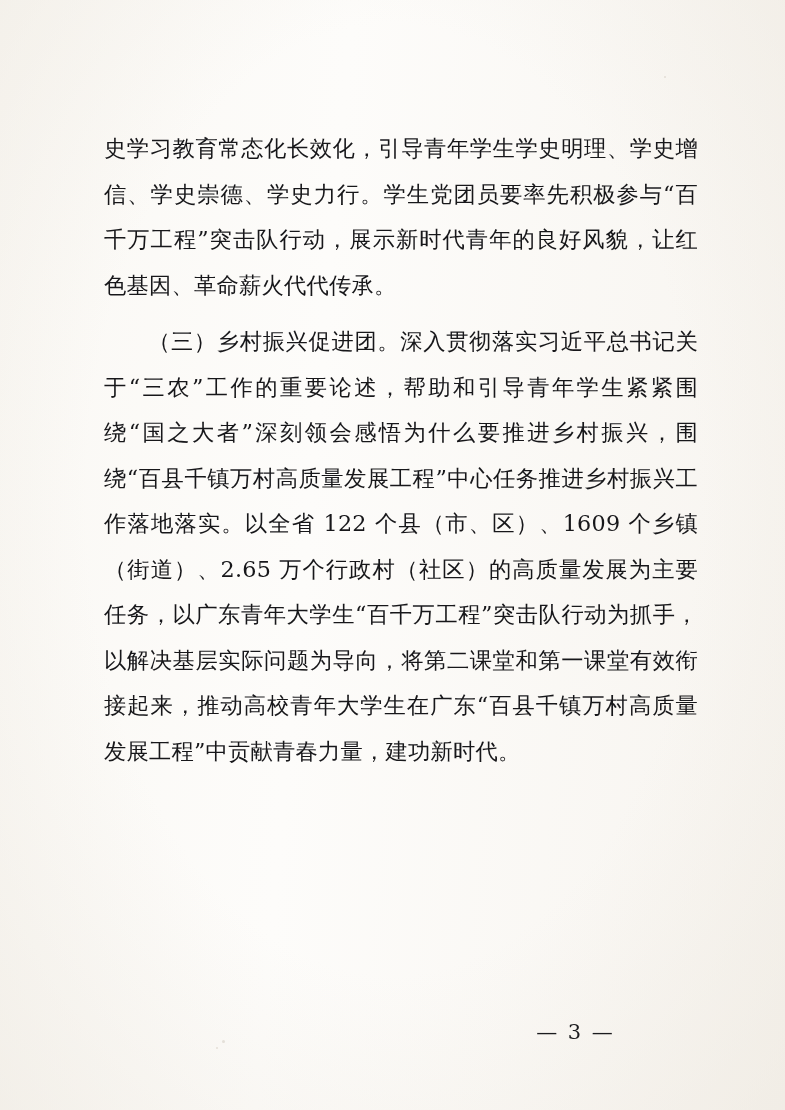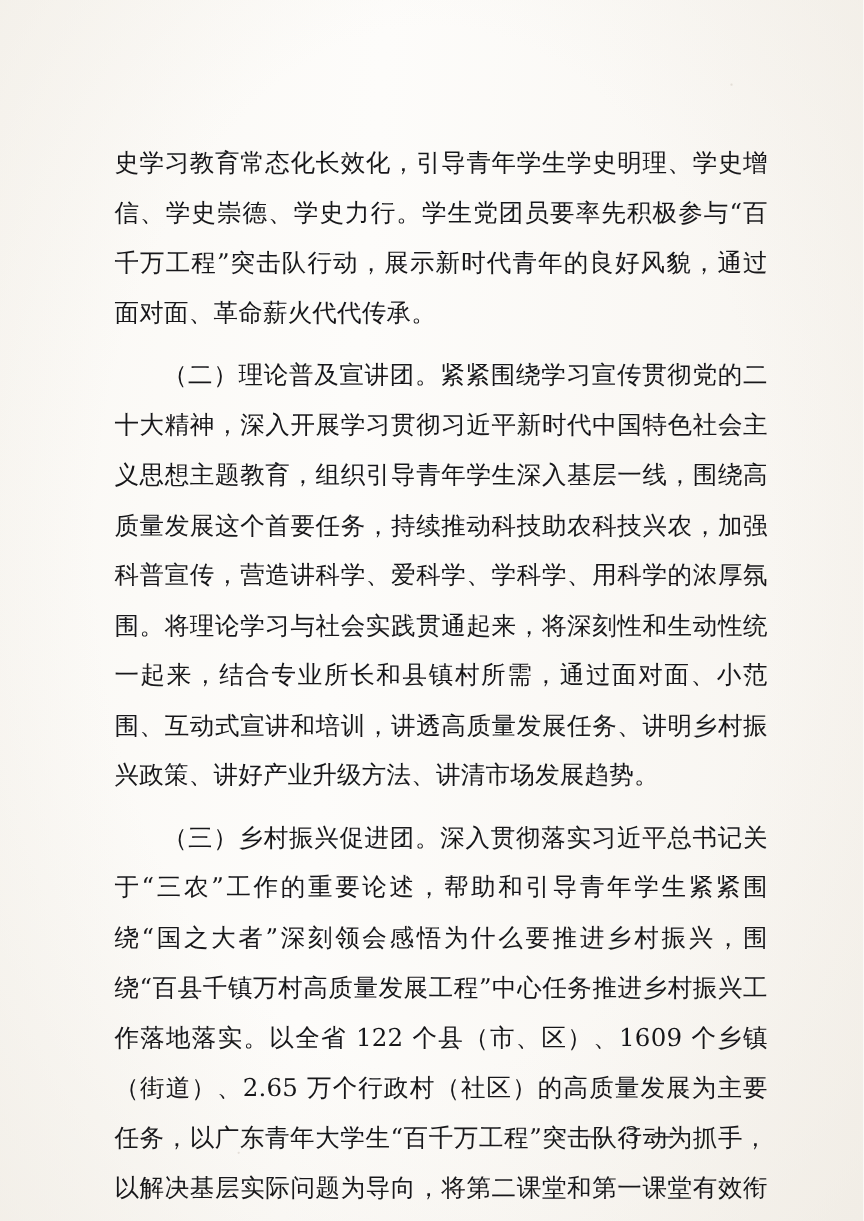--- a/index.html
+++ b/index.html
@@ -78,21 +78,20 @@
 <body>
 
 <div class="page">
   <div class="paper-tint"></div>
 
   <div class="speck" style="left:222px; top:1040px; width:3px; height:3px;"></div>
   <div class="speck" style="left:216px; top:1047px; width:2px; height:2px;"></div>
   <div class="speck" style="left:664px; top:76px; width:2px; height:2px;"></div>
 
   <div class="content">
-    <p class="para">史学习教育常态化长效化，引导青年学生学史明理、学史增信、学史崇德、学史力行。学生党团员要率先积极参与“百千万工程”突击队行动，展示新时代青年的良好风貌，通过面对面、革命薪火代代传承。</p>
-    <p class="para indent">（二）理论普及宣讲团。紧紧围绕学习宣传贯彻党的二十大精神，深入开展学习贯彻习近平新时代中国特色社会主义思想主题教育，组织引导青年学生深入基层一线，围绕高质量发展这个首要任务，持续推动科技助农科技兴农，加强科普宣传，营造讲科学、爱科学、学科学、用科学的浓厚氛围。将理论学习与社会实践贯通起来，将深刻性和生动性统一起来，结合专业所长和县镇村所需，通过面对面、小范围、互动式宣讲和培训，讲透高质量发展任务、讲明乡村振兴政策、讲好产业升级方法、讲清市场发展趋势。</p>
+    <p class="para">史学习教育常态化长效化，引导青年学生学史明理、学史增信、学史崇德、学史力行。学生党团员要率先积极参与“百千万工程”突击队行动，展示新时代青年的良好风貌，让红色基因、革命薪火代代传承。</p>
     <p class="para indent">（三）乡村振兴促进团。深入贯彻落实习近平总书记关于“三农”工作的重要论述，帮助和引导青年学生紧紧围绕“国之大者”深刻领会感悟为什么要推进乡村振兴，围绕“百县千镇万村高质量发展工程”中心任务推进乡村振兴工作落地落实。以全省 122 个县（市、区）、1609 个乡镇（街道）、2.65 万个行政村（社区）的高质量发展为主要任务，以广东青年大学生“百千万工程”突击队行动为抓手，以解决基层实际问题为导向，将第二课堂和第一课堂有效衔接起来，推动高校青年大学生在广东“百县千镇万村高质量发展工程”中贡献青春力量，建功新时代。</p>
   </div>
 
   <div class="page-number">
     <span class="pn-inner">— 3 —</span>
   </div>
 </div>
 
 </body></html>

